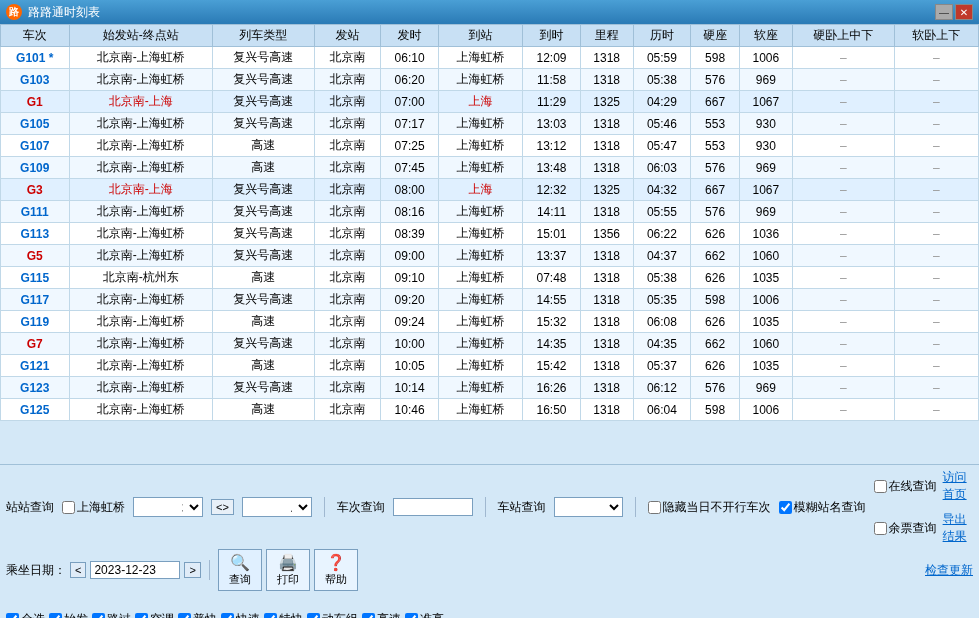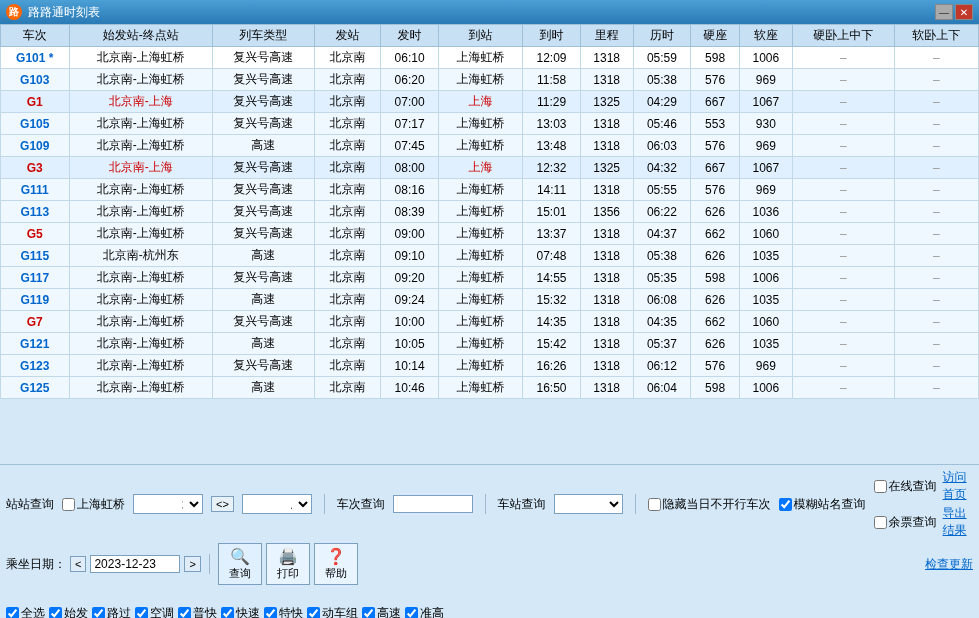--- a/index.html
+++ b/index.html
@@ -295,20 +295,35 @@
           <td>07:17</td>
           <td>上海虹桥</td>
           <td>13:03</td>
           <td>1318</td>
           <td>05:46</td>
           <td>553</td>
           <td>930</td>
           <td class="dash">–</td>
           <td class="dash">–</td>
         </tr>
+        <tr>
+          <td class="train-num">G107</td>
+          <td>北京南-上海虹桥</td>
+          <td>高速</td>
+          <td>北京南</td>
+          <td>07:25</td>
+          <td>上海虹桥</td>
+          <td>13:12</td>
+          <td>1318</td>
+          <td>05:47</td>
+          <td>553</td>
+          <td>930</td>
+          <td class="dash">–</td>
+          <td class="dash">–</td>
+        </tr>
         <tr style="background: rgb(240, 248, 255);">
           <td class="train-num">G109</td>
           <td>北京南-上海虹桥</td>
           <td>高速</td>
           <td>北京南</td>
           <td>07:45</td>
           <td>上海虹桥</td>
           <td>13:48</td>
           <td>1318</td>
           <td>06:03</td>
@@ -518,21 +533,21 @@
 
     <label class="checkbox-label">
       <input type="checkbox" style="">
       <span class="label-text">隐藏当日不开行车次</span>
     </label>
     <label class="checkbox-label">
       <input type="checkbox" checked="" style="">
       <span class="label-text">模糊站名查询</span>
     </label>
 
-    <div style="margin-left:auto; display:flex; flex-direction:column; gap:2px; align-items:center;">
+    <div style="margin-left:auto; display:flex; flex-direction:column; gap:8px; align-items:center;">
       <div style="display:flex; gap:6px;">
         <label class="checkbox-label">
           <input type="checkbox" style="">
           <span class="label-text">在线查询</span>
         </label>
         <span class="link-text">访问首页</span>
       </div>
       <div style="display:flex; gap:6px;">
         <label class="checkbox-label">
           <input type="checkbox" style="">

